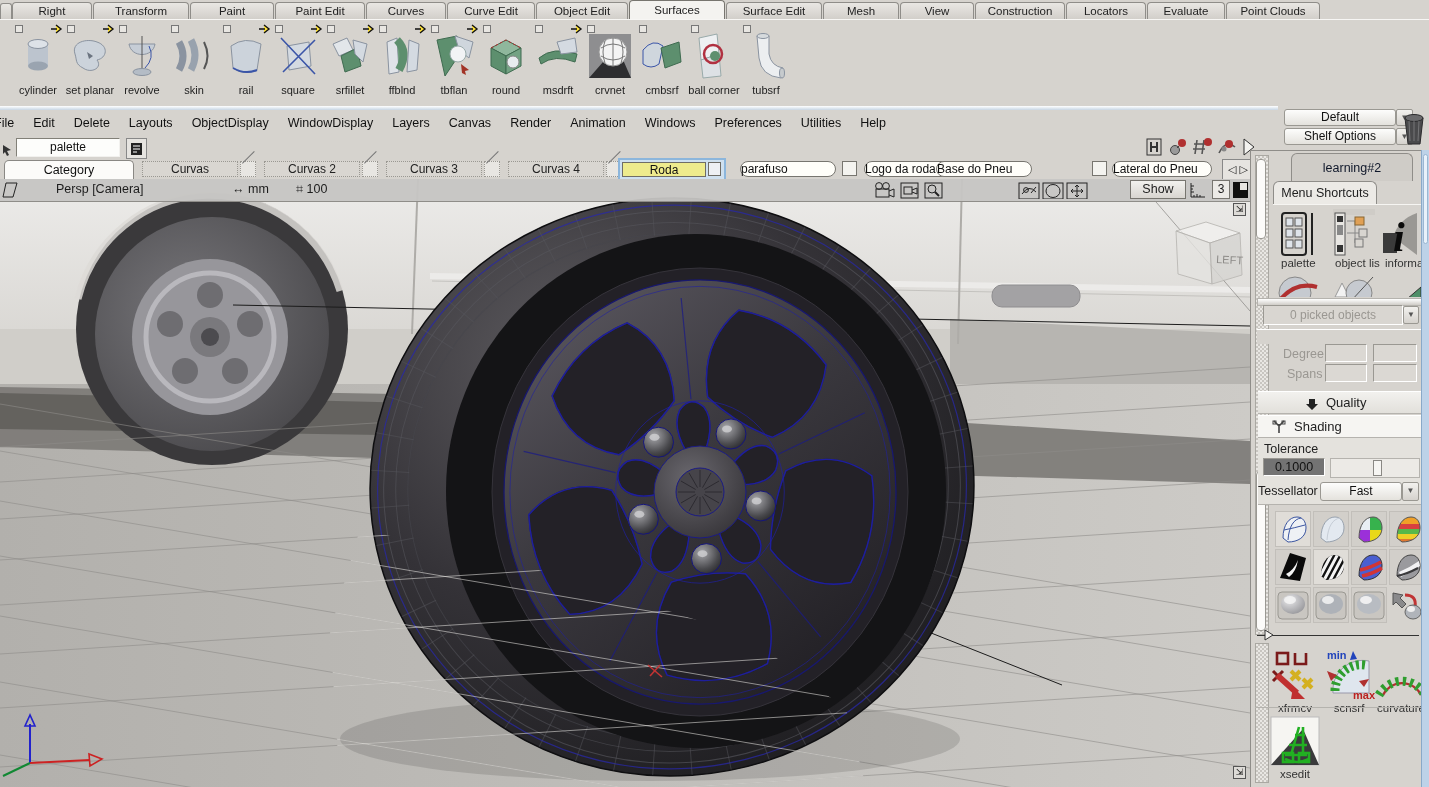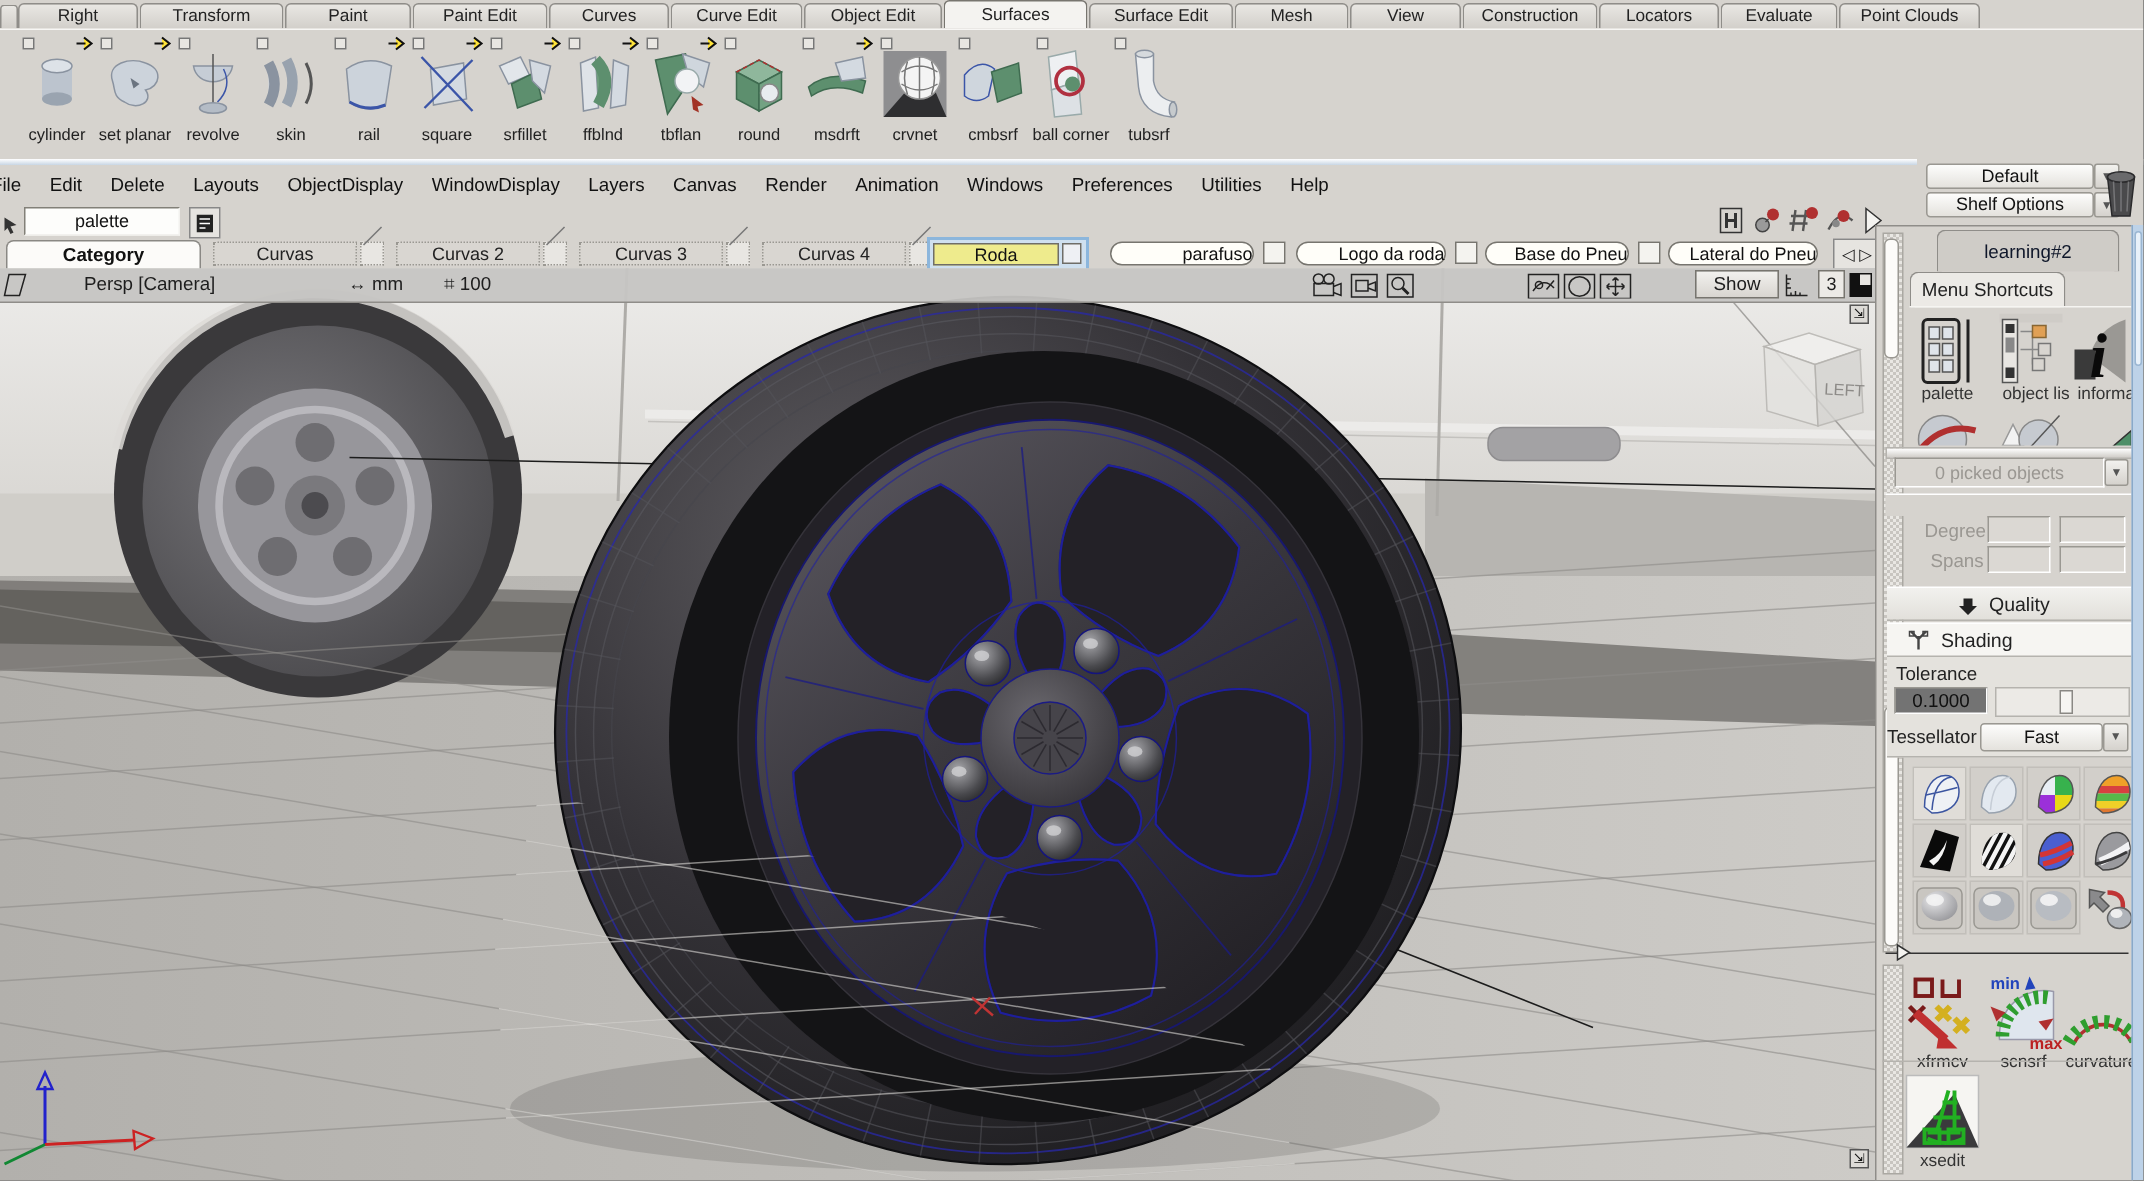--- a/index.html
+++ b/index.html
@@ -29,27 +29,27 @@
   #menurow .menu:first-child{margin-left:-6px;}
   #promptrow{left:0;top:136px;width:1278px;height:24px;background:#d6d3ce;}
   .sunk{background:#fdfdfb;border:1px solid #828078;border-right-color:#f2f1ee;border-bottom-color:#f2f1ee;box-sizing:border-box;}
   #objectsel{left:16px;top:2px;width:104px;height:19px;font-size:12px;text-align:center;line-height:17px;}
   #listbtn{left:126px;top:2px;width:19px;height:19px;background:#e6e4e0;border:1px solid #888;display:flex;align-items:center;justify-content:center;}
   #promptinput{left:148px;top:1px;width:992px;height:21px;font-size:12.5px;color:#2a2a2a;line-height:19px;padding-left:6px;
                background:#fff;border:1px solid #555;box-sizing:border-box;white-space:nowrap;overflow:hidden;}
   .picon{position:absolute;top:1px;width:20px;height:20px;}
   #layerrow{left:0;top:160px;width:1278px;height:19px;background:#d6d3ce;}
   #categorybtn{left:4px;top:0px;width:128px;height:19px;background:#fcfbf9;border:1px solid #8a8884;border-bottom:none;
-               border-radius:5px 5px 0 0;text-align:center;font-size:12.5px;line-height:18px;font-weight:bold;}
+               border-radius:5px 5px 0 0;text-align:center;font-size:12.5px;line-height:18px;}
   .ltab{position:absolute;top:1px;height:16px;border:1px dotted #9a9892;background:#d9d6d1;
         text-align:center;font-size:12px;line-height:15px;color:#222;box-sizing:border-box;}
   .ldiag{position:absolute;top:1px;width:16px;height:16px;background:#e8e6e2;border:1px dotted #9a9892;box-sizing:border-box;}
   .ldiag:after{content:"";position:absolute;left:1px;top:1px;width:17px;height:1px;background:#777;transform:rotate(-45deg);transform-origin:0 0;}
   .lpill{position:absolute;top:1px;height:16px;background:#fffef9;border:1px solid #77756f;border-radius:8px;
-         text-align:right;font-size:12px;line-height:14px;color:#111;box-sizing:border-box;}
+         text-align:left;font-size:12px;line-height:14px;color:#111;box-sizing:border-box;}
   .lbox{position:absolute;top:1px;width:15px;height:15px;background:#f4f3ef;border:1px solid #77756f;box-sizing:border-box;}
   #rodasel{position:absolute;left:618px;top:-2px;width:104px;height:22px;border:2px solid #8cb6dc;background:#cfe0ef;}
   #rodapill{position:absolute;left:2px;top:2px;width:84px;height:15px;background:#eeeb8d;border:1px solid #6f6d67;
             font-size:12px;text-align:center;line-height:14px;box-sizing:border-box;}
   #rodabox{position:absolute;left:88px;top:2px;width:13px;height:14px;background:#eef0f4;border:1px solid #6f6d67;box-sizing:border-box;}
   #lnav{left:1222px;top:-1px;width:30px;height:19px;background:#e6e4e0;border:1px solid #888;display:flex;align-items:center;justify-content:center;gap:3px;font-size:11px;}
   
   #viewport{left:0;top:179px;width:1250px;height:608px;background:#c3c1be;}
   #vphead{left:0;top:179px;width:1250px;height:22px;background:rgba(198,197,195,.95);
           border-bottom:1px solid #8f8d89;font-size:12.5px;color:#1d1d1d;}
@@ -379,21 +379,21 @@
     <div class="ltab" style="left:508px;width:96px">Curvas 4</div>
     <div class="ldiag" style="left:606px"></div>
     <div id="rodasel">
       <div id="rodapill">Roda</div>
       <div id="rodabox"></div>
     </div>
     <div class="lpill" style="left:740px;width:96px">parafuso</div>
     <div class="lbox" style="left:842px"></div>
     <div class="lpill" style="left:864px;width:100px">Logo da roda</div>
     <div class="lbox" style="left:970px"></div>
-    <div class="lpill" style="left:990px;width:96px">Base do Pneu</div>
+    <div class="lpill" style="left:936px;width:96px">Base do Pneu</div>
     <div class="lbox" style="left:1092px"></div>
     <div class="lpill" style="left:1112px;width:100px">Lateral do Pneu</div>
 
     <div id="lnav" class="abs">
         <span>◁</span>
         <span>▷</span>
       </div>
   </div>
 
   <div id="viewport" class="abs">

